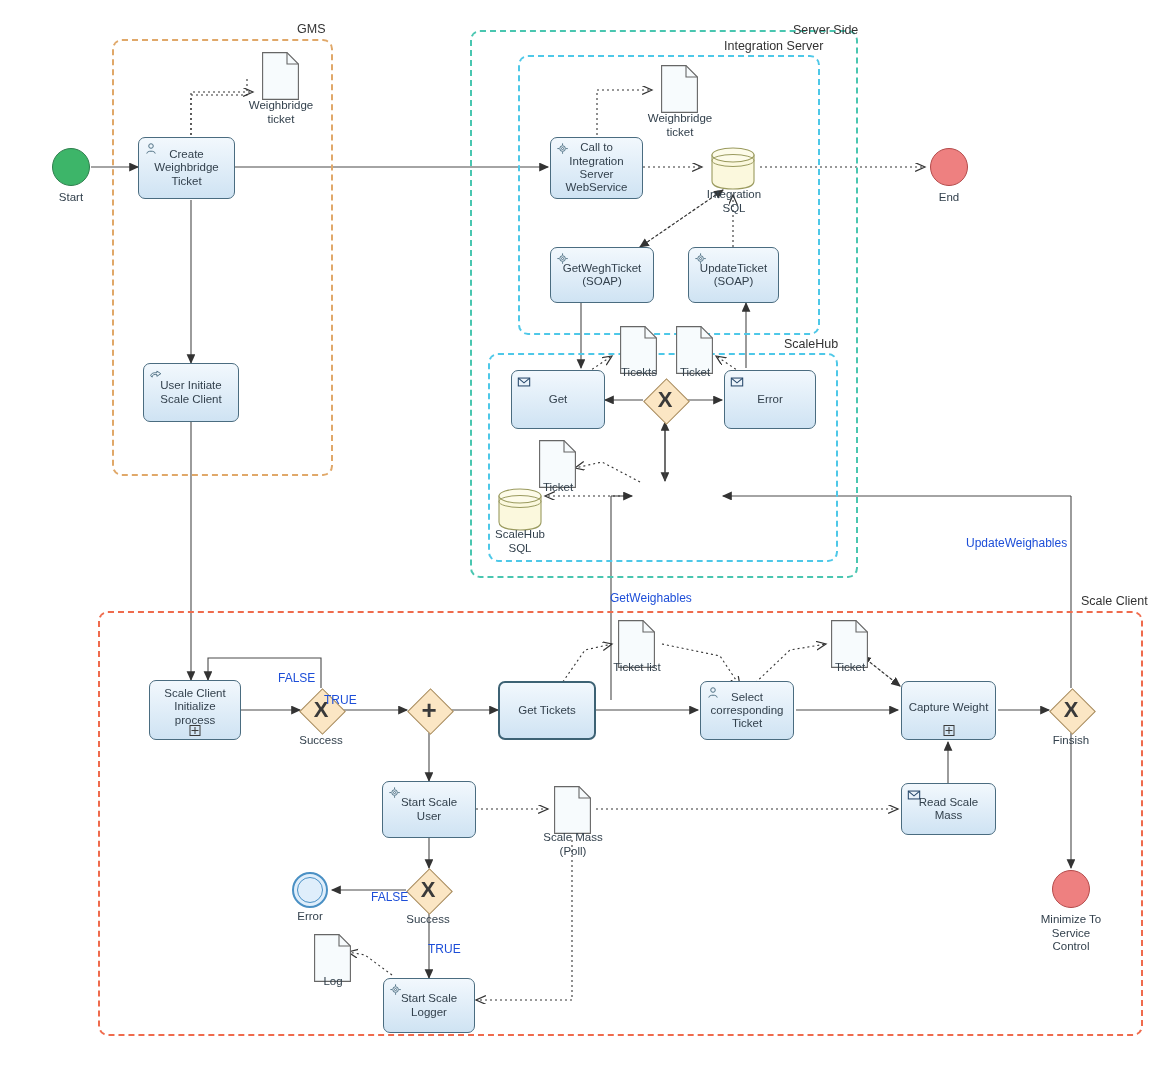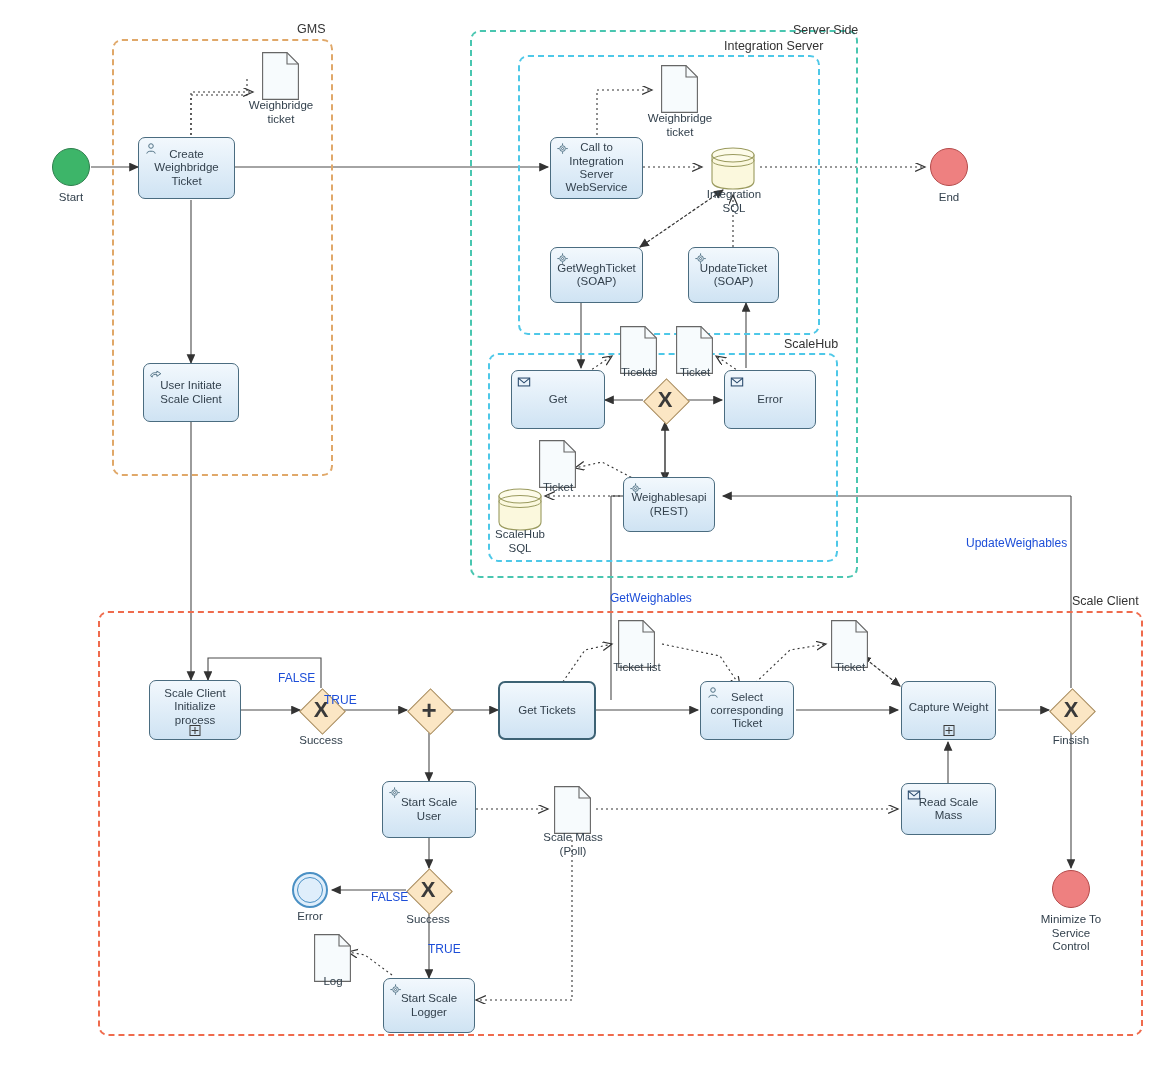--- a/index.html
+++ b/index.html
@@ -171,21 +171,21 @@
   <div class="group" style="left:470px;top:30px;width:388px;height:548px;border-color:#49c6b0;"></div>
   <div class="group-label" style="left:793px;top:23px;">Server Side</div>
 
   <div class="group" style="left:518px;top:55px;width:302px;height:280px;border-color:#4ec8e8;"></div>
   <div class="group-label" style="left:724px;top:39px;">Integration Server</div>
 
   <div class="group" style="left:488px;top:353px;width:350px;height:209px;border-color:#4ec8e8;"></div>
   <div class="group-label" style="left:784px;top:337px;">ScaleHub</div>
 
   <div class="group" style="left:98px;top:611px;width:1045px;height:425px;border-color:#ef6b4d;"></div>
-  <div class="group-label" style="left:1072px;top:594px;">Scale Client</div>
+  <div class="group-label" style="left:1072px;top:594px;padding-left:9px;">Scale Client</div>
 
   <div class="event ev-start" style="left:52px;top:148px;width:38px;height:38px;"></div>
   <div class="lbl" style="left:41px;top:191px;width:60px;">Start</div>
 
   <div class="event ev-end" style="left:930px;top:148px;width:38px;height:38px;"></div>
   <div class="lbl" style="left:919px;top:191px;width:60px;">End</div>
 
   <div class="event ev-err" style="left:292px;top:872px;width:36px;height:36px;">
     <div class="inner"></div>
   </div>
@@ -224,21 +224,21 @@
           <circle cx="7.5" cy="7.5" r="3.2" fill="none" stroke="#4a6c80" stroke-width="1.1"></circle>
           <circle cx="7.5" cy="7.5" r="1.2" fill="none" stroke="#4a6c80" stroke-width="1"></circle>
           <path d="M7.5,1.6 L7.5,3.4 M7.5,11.6 L7.5,13.4 M1.6,7.5 L3.4,7.5 M11.6,7.5 L13.4,7.5" stroke="#4a6c80" stroke-width="1.1"></path>
         </svg>
     </span>
     <span class="tl">Call to Integration
 Server
 WebService</span>
   </div>
 
-  <div class="task" style="left:550px;top:247px;width:93px;height:56px;">
+  <div class="task" style="left:550px;top:247px;width:104px;height:56px;">
     <span class="task-icon">
       <svg viewBox="0 0 16 16" width="14" height="14">
           <circle cx="7.5" cy="7.5" r="3.2" fill="none" stroke="#4a6c80" stroke-width="1.1"></circle>
           <circle cx="7.5" cy="7.5" r="1.2" fill="none" stroke="#4a6c80" stroke-width="1"></circle>
           <path d="M7.5,1.6 L7.5,3.4 M7.5,11.6 L7.5,13.4 M1.6,7.5 L3.4,7.5 M11.6,7.5 L13.4,7.5" stroke="#4a6c80" stroke-width="1.1"></path>
         </svg>
     </span>
     <span class="tl">GetWeghTicket
 (SOAP)</span>
   </div>
@@ -268,31 +268,20 @@
   <div class="task" style="left:724px;top:370px;width:92px;height:59px;">
     <span class="task-icon">
       <svg viewBox="0 0 16 16" width="14" height="14">
           <rect x="1.5" y="3.5" width="13" height="9" fill="none" stroke="#27486b" stroke-width="1.2"></rect>
           <path d="M1.5,3.5 L8,9 L14.5,3.5" fill="none" stroke="#27486b" stroke-width="1.2"></path>
         </svg>
     </span>
     <span class="tl">Error</span>
   </div>
 
-  <div class="task" style="left:623px;top:477px;width:92px;height:55px;">
-    <span class="task-icon">
-      <svg viewBox="0 0 16 16" width="14" height="14">
-          <circle cx="7.5" cy="7.5" r="3.2" fill="none" stroke="#4a6c80" stroke-width="1.1"></circle>
-          <circle cx="7.5" cy="7.5" r="1.2" fill="none" stroke="#4a6c80" stroke-width="1"></circle>
-          <path d="M7.5,1.6 L7.5,3.4 M7.5,11.6 L7.5,13.4 M1.6,7.5 L3.4,7.5 M11.6,7.5 L13.4,7.5" stroke="#4a6c80" stroke-width="1.1"></path>
-        </svg>
-    </span>
-    <span class="tl">Weighablesapi
-(REST)</span>
-  </div>
 
   <div class="task" style="left:140px;top:680px;width:92px;height:60px;margin-left:9px;">
     <span class="tl" style="margin-top:-6px;">Scale Client
 Initialize process</span>
     <span class="marker-plus"></span>
   </div>
 
   <div class="task call" style="left:498px;top:681px;width:98px;height:59px;">
     <span class="tl">Get Tickets</span>
   </div>

